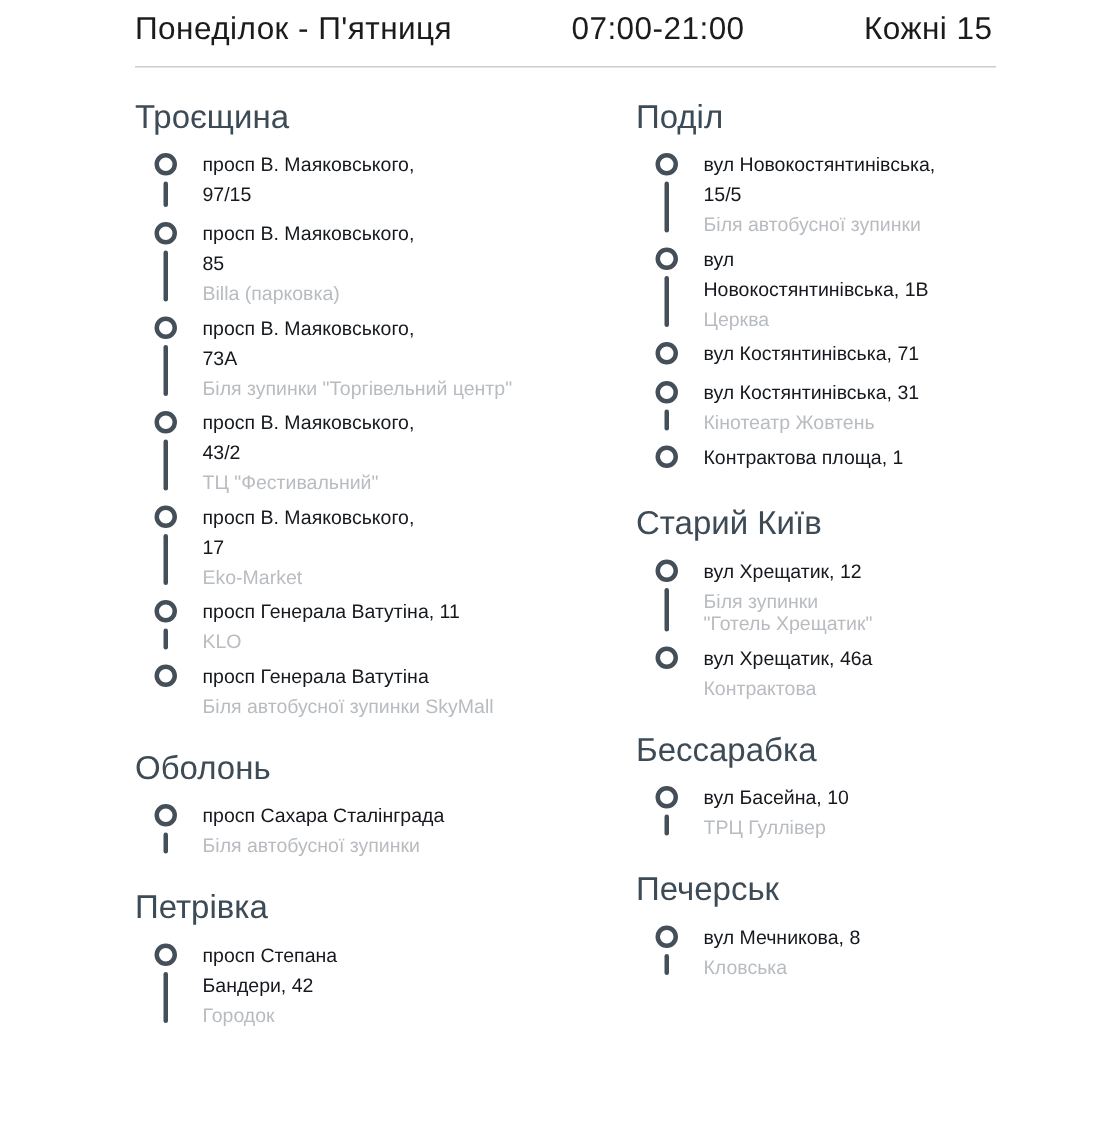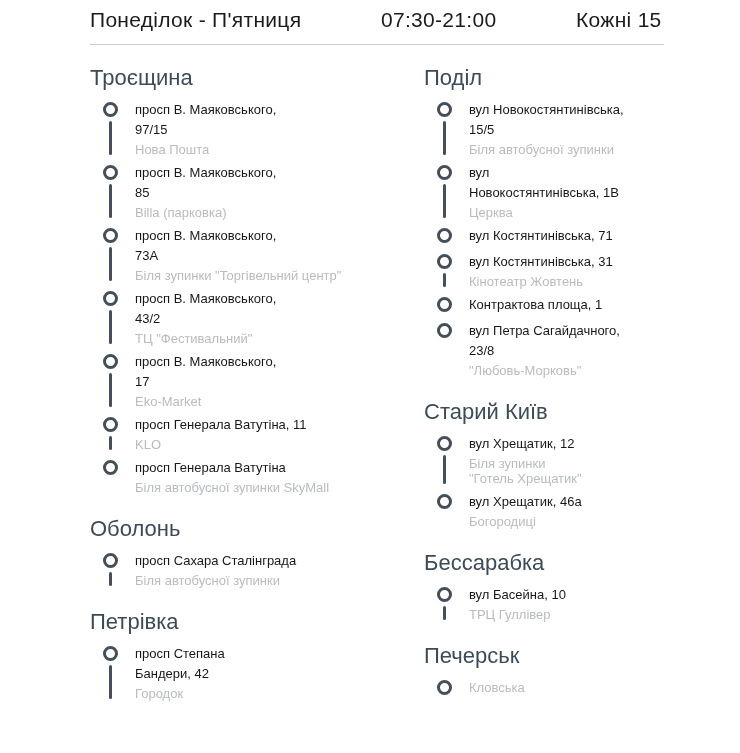--- a/index.html
+++ b/index.html
@@ -94,37 +94,36 @@
     color: var(--subtitle, #b8bcc0);
     white-space: pre-line;
   }
 </style>
 </head>
 <body>
 
 <div class="page">
   <header class="hdr">
     <span>Понеділок - П'ятниця</span>
-    <span>07:30-21:00</span>
+    <span>07:00-21:00</span>
     <span>Кожні 15 хв</span>
   </header>
   <div class="divider"></div>
   <main class="cols">
     <div class="col left">
         <section class="sec">
     <h2 class="sec-title">Троєщина</h2>
   <div class="stop">
     <div class="marker">
       <span class="ring"></span>
       <span class="tail"></span>
     </div>
     <div class="info">
       <div class="name">просп В. Маяковського,
 97/15</div>
-      <div class="note">Нова Пошта</div>
     </div>
   </div>
           <div class="stop">
     <div class="marker">
       <span class="ring"></span>
       <span class="tail"></span>
     </div>
     <div class="info">
       <div class="name">просп В. Маяковського,
 85</div>
@@ -259,31 +258,20 @@
   </div>
           <div class="stop">
     <div class="marker">
       <span class="ring"></span>
       <span class="tail"></span>
     </div>
     <div class="info">
       <div class="name">Контрактова площа, 1</div>
     </div>
   </div>
-          <div class="stop no-tail">
-    <div class="marker">
-      <span class="ring"></span>
-
-    </div>
-    <div class="info">
-      <div class="name">вул Петра Сагайдачного,
-23/8</div>
-      <div class="note">"Любовь-Морковь"</div>
-    </div>
-  </div>
         </section>
         <section class="sec">
     <h2 class="sec-title">Старий Київ</h2>
   <div class="stop">
     <div class="marker">
       <span class="ring"></span>
       <span class="tail"></span>
     </div>
     <div class="info">
       <div class="name">вул Хрещатик, 12</div>
@@ -291,21 +279,21 @@
 "Готель Хрещатик"</div>
     </div>
   </div>
           <div class="stop no-tail">
     <div class="marker">
       <span class="ring"></span>
 
     </div>
     <div class="info">
       <div class="name">вул Хрещатик, 46а</div>
-      <div class="note">Богородиці</div>
+      <div class="note">Контрактова</div>
     </div>
   </div>
         </section>
         <section class="sec">
     <h2 class="sec-title">Бессарабка</h2>
   <div class="stop">
     <div class="marker">
       <span class="ring"></span>
       <span class="tail"></span>
     </div>
@@ -316,19 +304,20 @@
   </div>
         </section>
         <section class="sec">
     <h2 class="sec-title">Печерськ</h2>
   <div class="stop">
     <div class="marker">
       <span class="ring"></span>
       <span class="tail"></span>
     </div>
     <div class="info">
+      <div class="name">вул Мечникова, 8</div>
       <div class="note">Кловська</div>
     </div>
   </div>
         </section>
       </div>
   </main>
 </div>
 
 </body></html>

